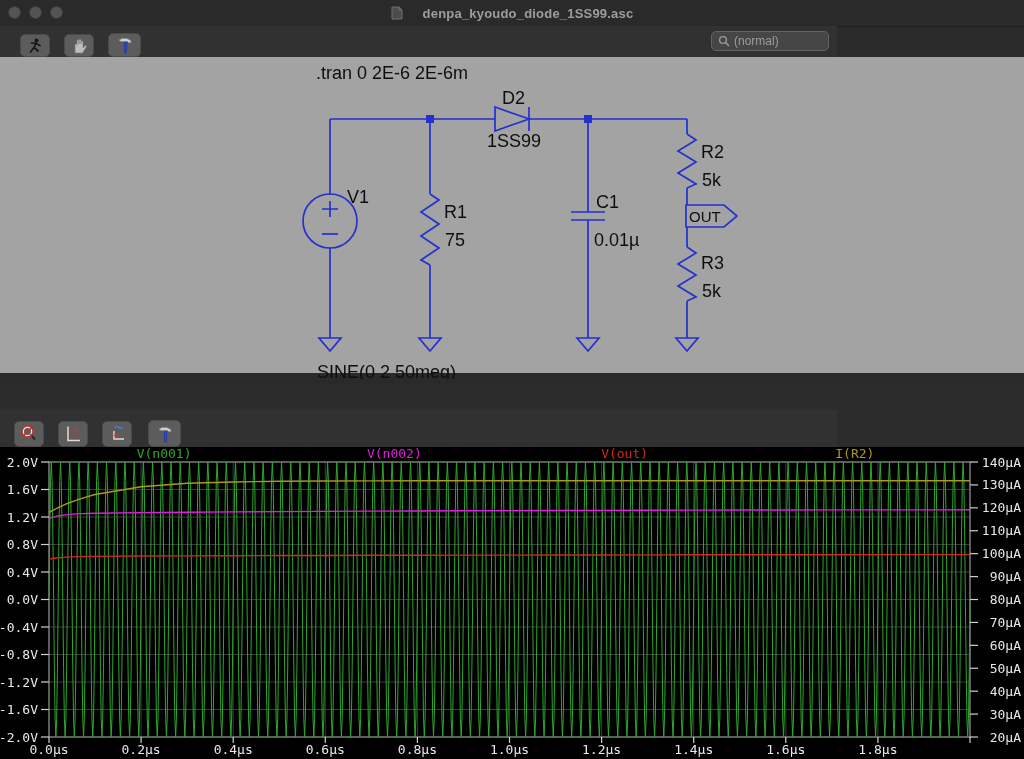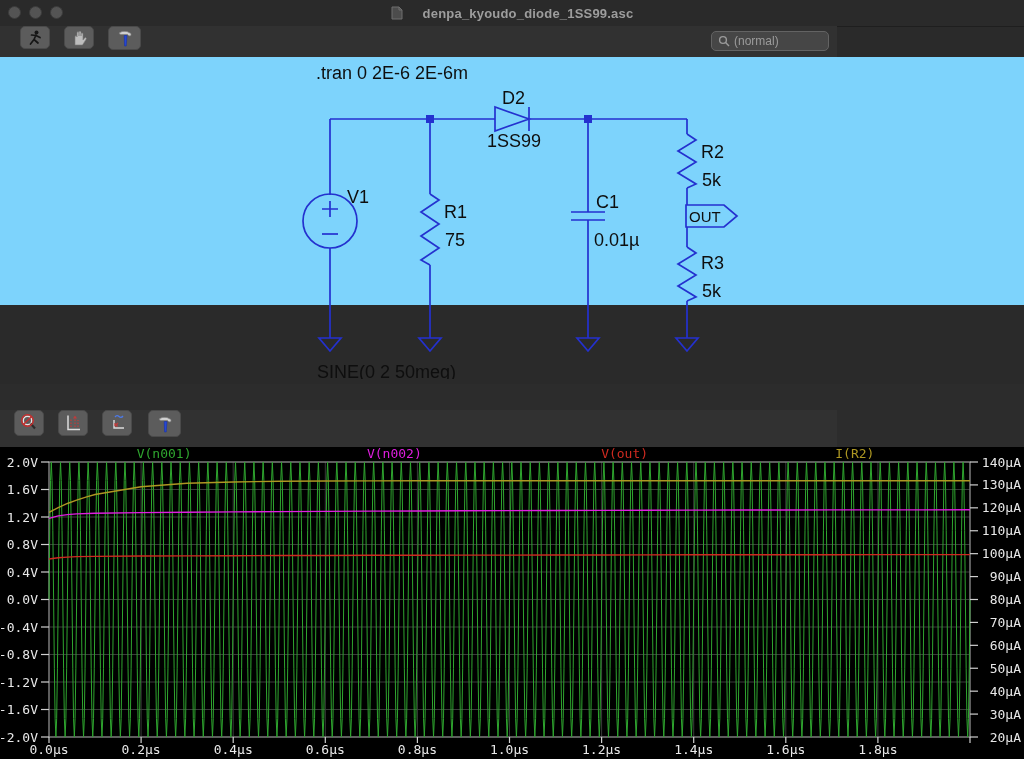--- a/index.html
+++ b/index.html
@@ -5,30 +5,30 @@
   html,body{margin:0;padding:0;}
   body{width:1024px;height:759px;position:relative;background:#141414;overflow:hidden;
        font-family:"Liberation Sans",sans-serif;}
   .window{position:absolute;left:0;width:1024px;}
   .titlebar{height:26px;background:#2a2a2a;border-bottom:1px solid #1e1e1e;
             display:flex;align-items:center;position:relative;}
   .traffic{position:absolute;left:8px;top:6px;display:flex;gap:8px;}
   .light{width:13px;height:13px;border-radius:50%;background:#545454;border:1px solid #3c3c3c;box-sizing:border-box;}
   .titlewrap{margin:12px auto;display:flex;align-items:center;gap:20px;}
   .title-text{color:#9d9d9d;font-size:13px;font-weight:bold;letter-spacing:.2px;}
-  .toolbar{position:absolute;left:0;width:837px;background:#313131;display:flex;align-items:flex-start;}
+  .toolbar{position:absolute;left:0;width:837px;background:#313131;display:flex;align-items:flex-end;}
   .tb-top{top:26px;height:31px;}
   .tb-bot{top:26px;height:37px;}
   .tool-btn{background:#5c5c5c;border:1px solid #4a4a4a;border-radius:5px;width:30px;height:23px;
             display:flex;align-items:center;justify-content:center;box-sizing:border-box;}
   .search{position:absolute;right:8px;top:5px;width:118px;height:20px;background:#464646;
           border:1px solid #636363;border-radius:5px;display:flex;align-items:center;
           padding:0 6px;gap:4px;box-sizing:border-box;}
   .search span{color:#9b9b9b;font-size:12px;}
-  .schematic{position:absolute;top:57px;left:0;width:1024px;height:248px;background:#7dd3fc;}
+  .schematic{position:absolute;top:57px;left:0;width:1024px;height:316px;background:#a3a3a3;}
   #plot{position:absolute;top:447px;left:0;background:#000;}
   svg text{user-select:none;}
 </style>
 </head>
 <body>
 
 <div class="window" style="top:0;height:384px;background:#2a2a2a;">
   <div class="titlebar">
     <div class="traffic">
       <div class="light"></div>

